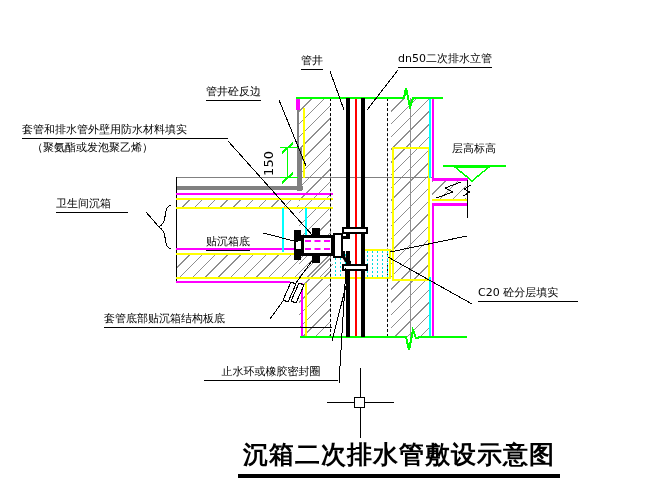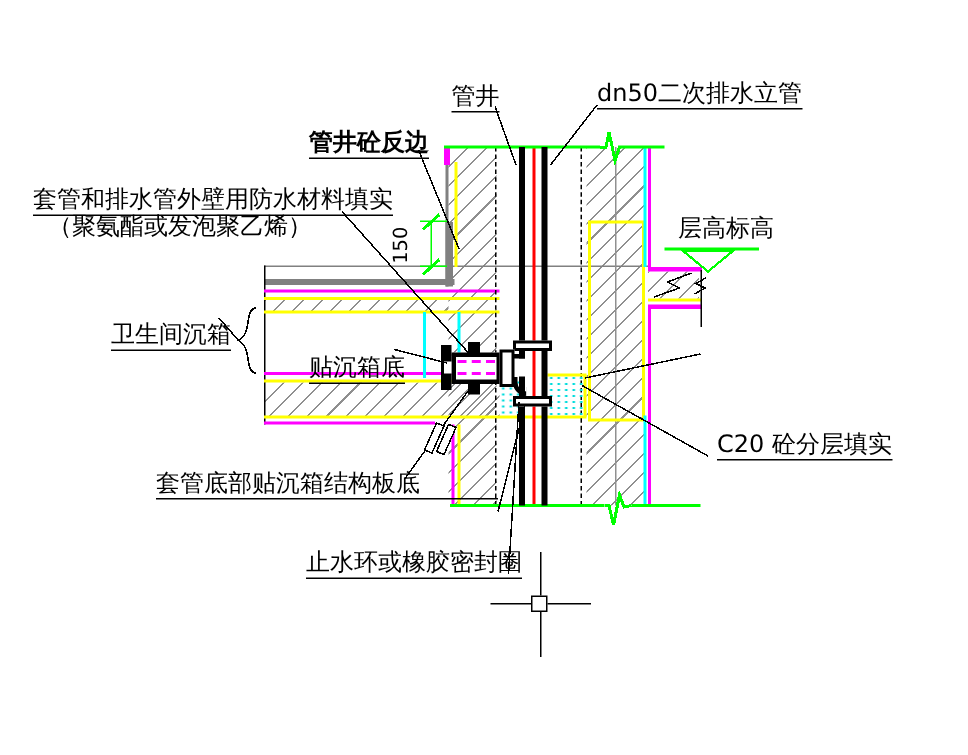--- a/index.html
+++ b/index.html
@@ -2,21 +2,21 @@
 <html><head>
 <meta charset="utf-8">
 <style>
   html,body{margin:0;padding:0;background:#fff;}
   .canvas{position:relative;width:645px;height:503px;background:#ffffff;overflow:hidden;
           font-family:"DejaVu Sans","Liberation Sans",sans-serif;}
   .a{position:absolute;}
   .hatch{background-image:repeating-linear-gradient(135deg,#8f8f8f 0,#8f8f8f 1px,transparent 1px,transparent 9px);}
   .c20{background-image:radial-gradient(#00dcdc 0.9px,transparent 1.1px);background-size:5px 4px;}
   .dashv{border-left:1px dashed #000;}
-  .lbl{position:absolute;color:#000;font-size:16px;line-height:1.15;white-space:nowrap;font-weight:500;z-index:6;}
+  .lbl{position:absolute;color:#000;font-size:11px;line-height:1.15;white-space:nowrap;font-weight:500;z-index:6;}
   .ul{border-bottom:1.5px solid #000;padding-bottom:1px;}
   .title{position:absolute;color:#000;font-size:25px;font-weight:bold;letter-spacing:1px;
          border-bottom:4px solid #000;padding:0 5px 3px 5px;z-index:6;white-space:nowrap;}
   svg line, svg path{shape-rendering:crispEdges;}
 </style>
 </head>
 <body>
 
 <div class="canvas">
 
@@ -113,29 +113,30 @@
       <path d="M400,98 L404,98 L406,88 L410,107 L413,98 L414,98"></path>
       <path d="M403,337 L406,337 L409,350 L413,330 L416,338 L421,337"></path>
       <line x1="282" y1="153" x2="293" y2="143"></line>
       <line x1="282" y1="183" x2="293" y2="173"></line>
     </g>
     <path d="M455,167 L489,167 L472,181 Z" fill="#ffffff" stroke="#00ff00" stroke-width="1.5"></path>
   </svg>
 
   <div class="lbl ul" style="left:301px;top:55px;">管井</div>
   <div class="lbl ul" style="left:398px;top:53px;">dn50二次排水立管</div>
-  <div class="lbl ul" style="left:206px;top:86px;font-weight:bold;">管井砼反边</div>
+  <div class="lbl ul" style="left:206px;top:86px;">管井砼反边</div>
   <div class="lbl" style="left:32px;top:142px;">（聚氨酯或发泡聚乙烯）</div>
   <div class="lbl ul" style="left:22px;top:124px;min-width:206px;">套管和排水管外壁用防水材料填实</div>
-  <div class="lbl ul" style="left:74px;top:198px;min-width:72px;margin-top:16px;">卫生间沉箱</div>
+  <div class="lbl ul" style="left:56px;top:198px;min-width:72px;">卫生间沉箱</div>
   <div class="lbl ul" style="left:206px;top:236px;">贴沉箱底</div>
   <div class="lbl ul" style="left:104px;top:313px;min-width:228px;">套管底部贴沉箱结构板底</div>
   <div class="lbl ul" style="left:204px;top:366px;min-width:134px;text-align:center;">止水环或橡胶密封圈</div>
   <div class="lbl" style="left:452px;top:143px;">层高标高</div>
   <div class="lbl ul" style="left:478px;top:287px;min-width:100px;">C20 砼分层填实</div>
   <div class="lbl" style="left:252px;top:156px;width:34px;text-align:center;font-size:13px;transform:rotate(-90deg);">150</div>
 
+  <div class="title" style="left:238px;top:438px;">沉箱二次排水管敷设示意图</div>
 
   <div class="a" style="left:327px;top:402px;width:67px;height:1px;background:#000;z-index:7;"></div>
   <div class="a" style="left:360px;top:368px;width:1px;height:70px;background:#000;z-index:7;"></div>
   <div class="a" style="left:354px;top:397px;width:11px;height:11px;background:#fff;border:1px solid #000;box-sizing:border-box;z-index:8;"></div>
 
 </div>
 
 </body></html>

